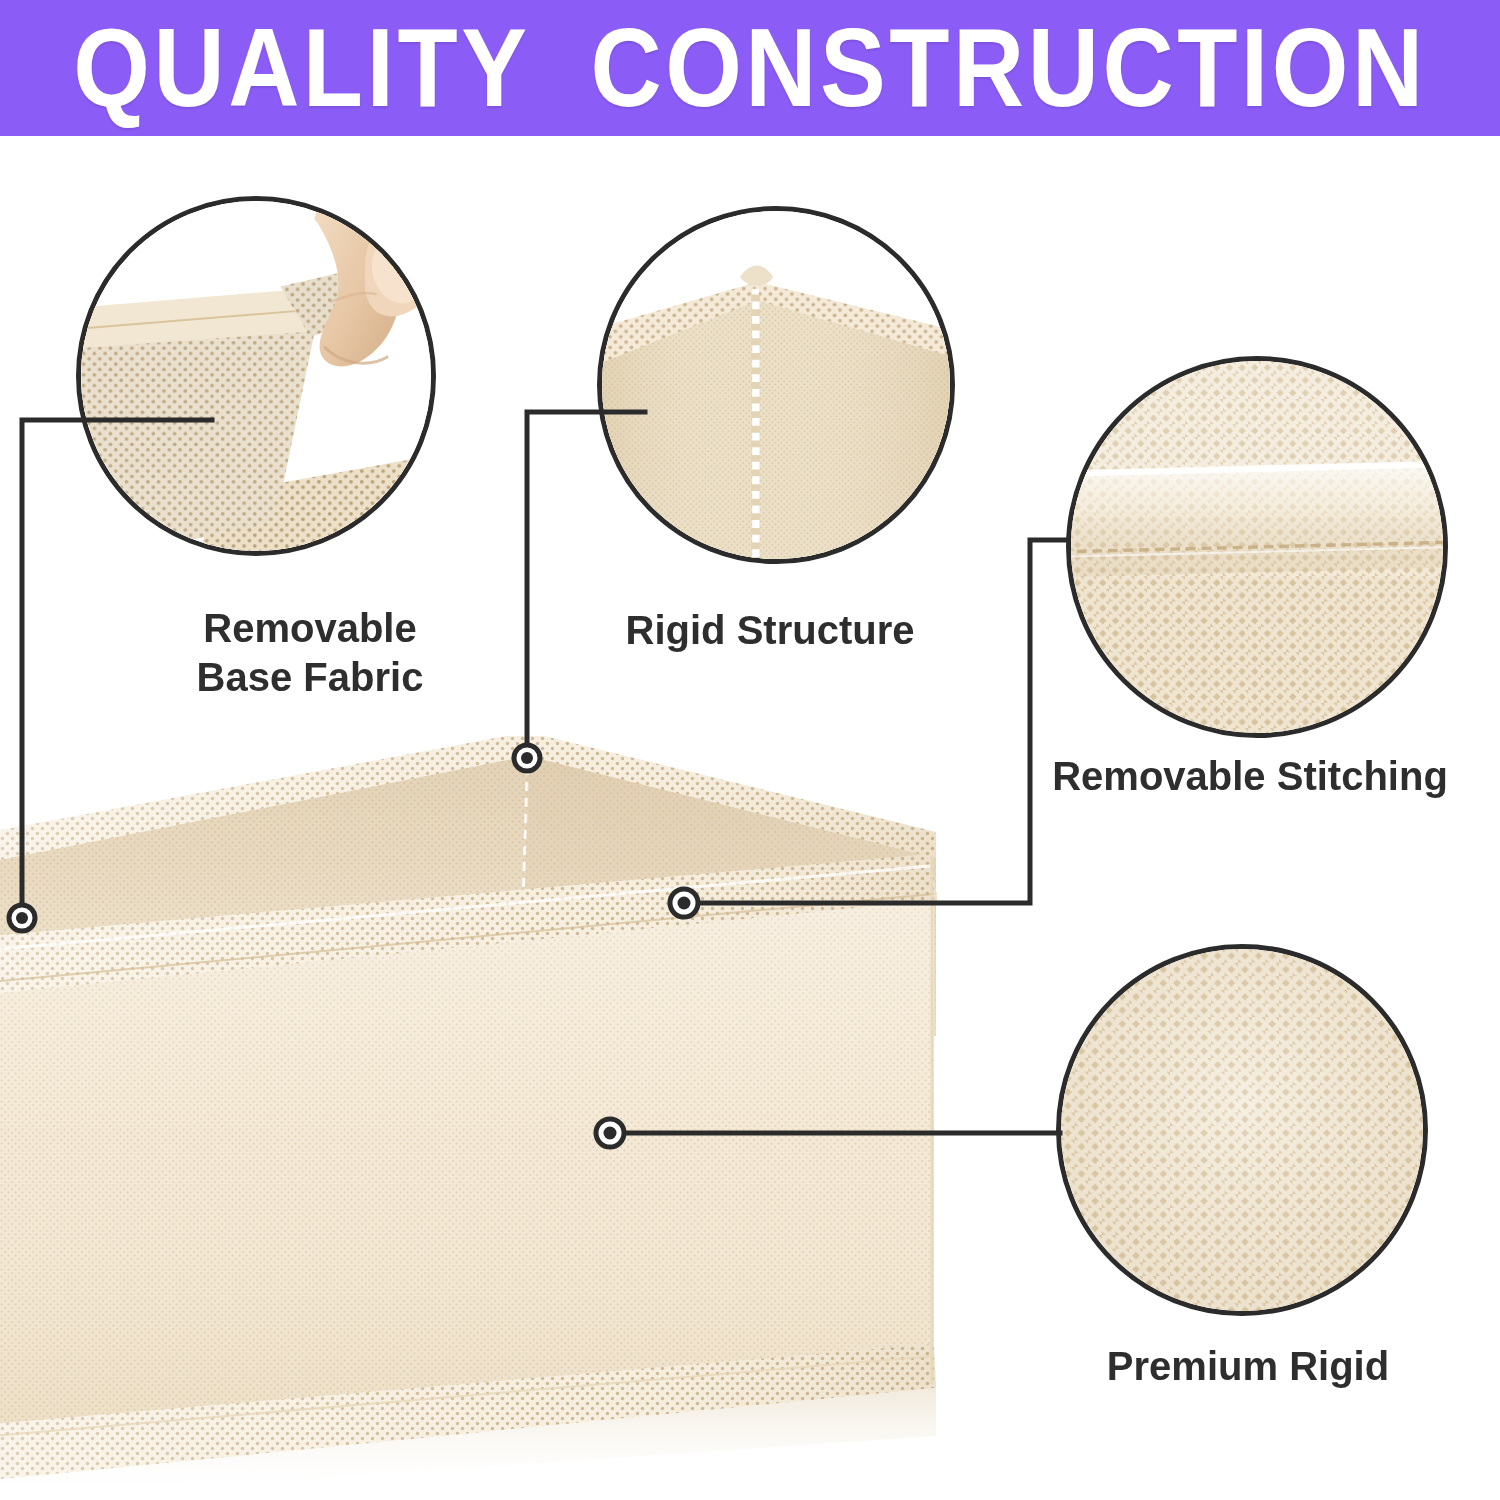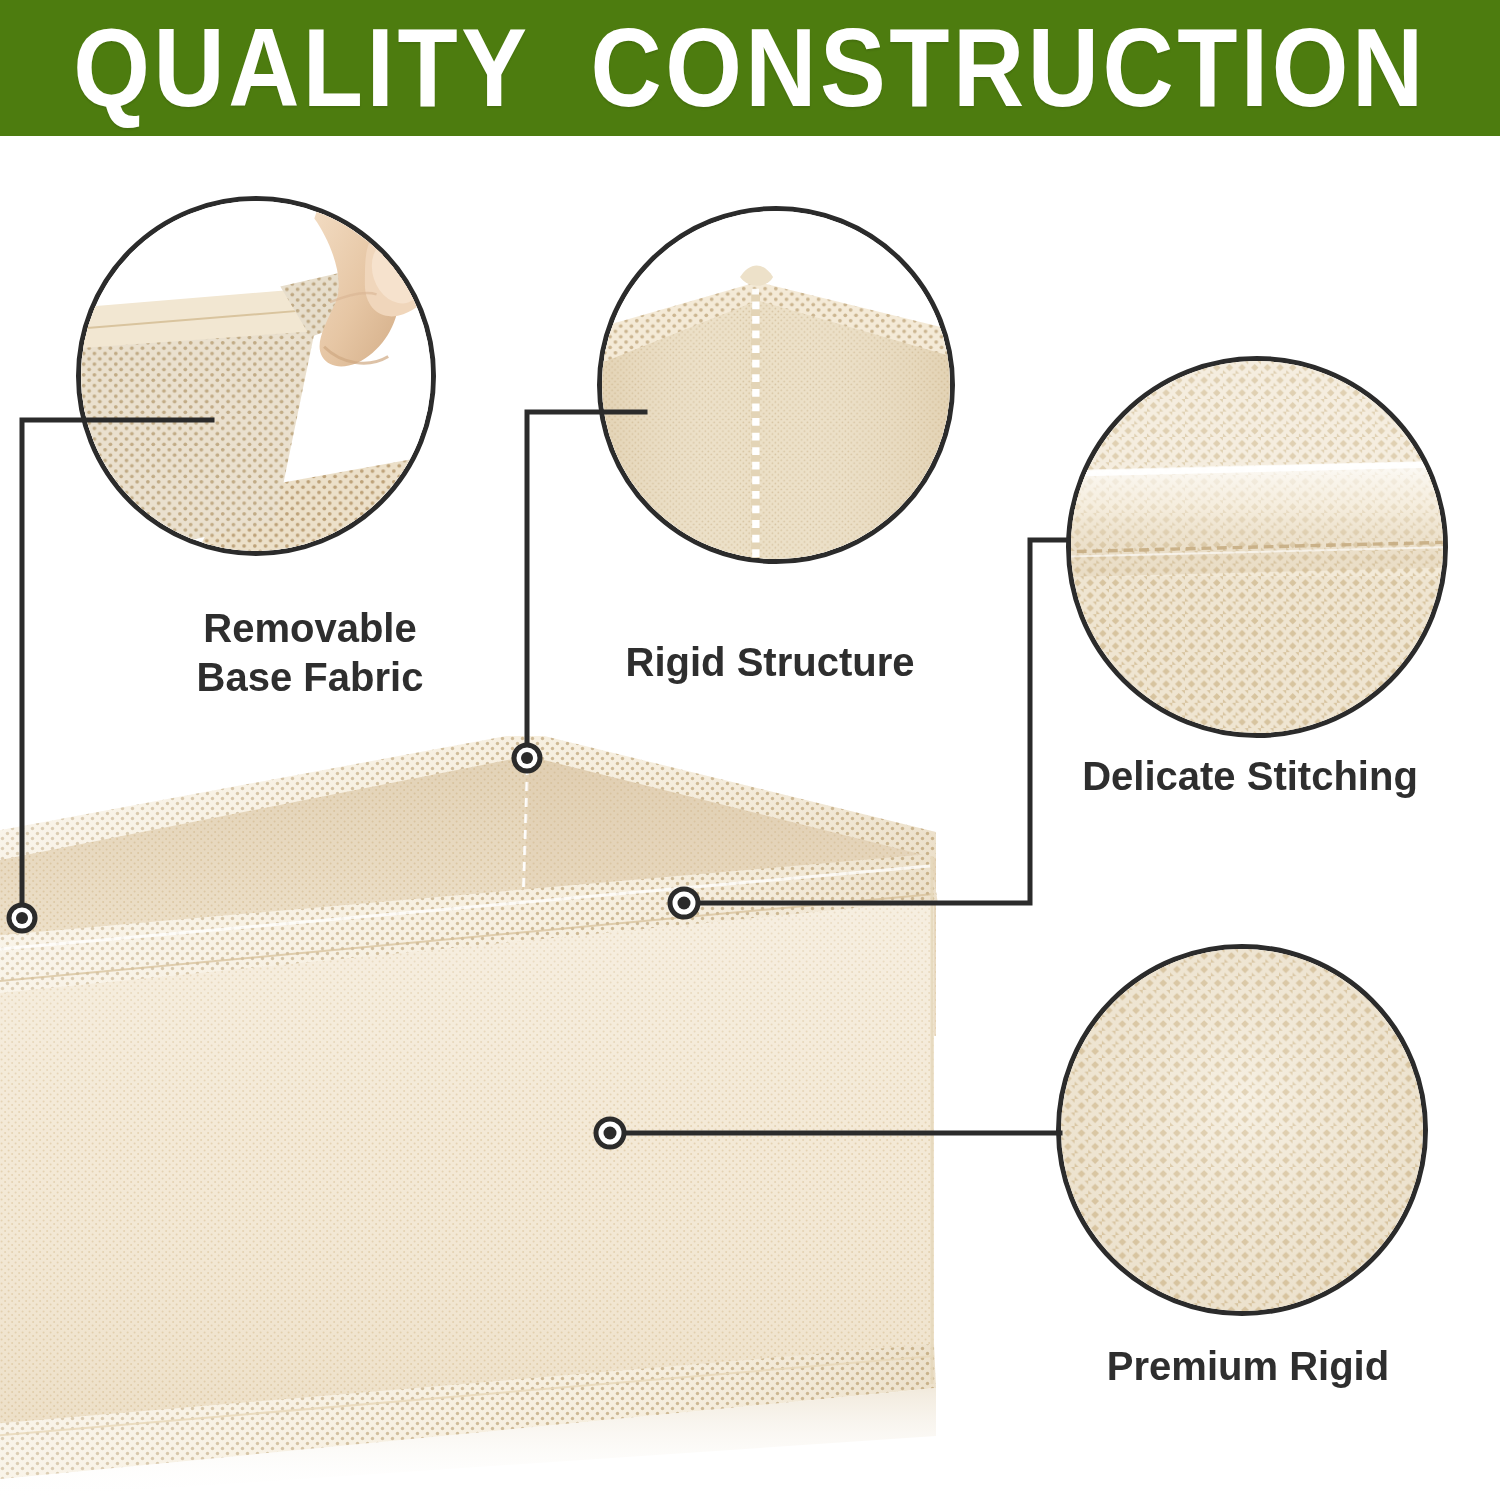--- a/index.html
+++ b/index.html
@@ -1,21 +1,21 @@
 <!DOCTYPE html>
 <html><head>
 <meta charset="utf-8">
 <style>
   html,body{margin:0;padding:0;background:#ffffff;}
   body{width:1500px;height:1500px;position:relative;overflow:hidden;
        font-family:"Liberation Sans",sans-serif;}
 
   
   #banner{position:absolute;left:0;top:0;width:1500px;height:136px;
-          background:#4d7c0f;display:flex;align-items:center;justify-content:center;}
+          background:#8b5cf6;display:flex;align-items:center;justify-content:center;}
   #banner-title{color:#ffffff;font-weight:bold;font-size:112px;line-height:1;
                 letter-spacing:4px;white-space:pre;
                 transform:scaleX(0.88);transform-origin:center;
                 text-shadow:0 2px 2px rgba(0,0,0,.10);}
 
   
   .callout{position:absolute;border-radius:50%;overflow:hidden;
            border:5px solid #2b2b2b;background:#fff;box-sizing:border-box;}
   .callout svg{display:block;width:100%;height:100%;}
 
@@ -276,17 +276,17 @@
     <g>
       <circle cx="610" cy="1133" r="14" fill="#ffffff" stroke="#2b2b2b" stroke-width="5"></circle>
       <circle cx="610" cy="1133" r="6.5" fill="#2b2b2b"></circle>
     </g>
   </g>
 </svg>
 
 <div class="clabel" style="left:120px;top:604px;width:380px;">Removable
 Base Fabric</div>
 
-<div class="clabel" style="left:570px;top:606px;width:400px;margin-top:32px;">Rigid Structure</div>
-
-<div class="clabel" style="left:1040px;top:752px;width:420px;">Delicate Stitching</div>
+<div class="clabel" style="left:570px;top:606px;width:400px;">Rigid Structure</div>
+
+<div class="clabel" style="left:1040px;top:752px;width:420px;">Removable Stitching</div>
 
 <div class="clabel" style="left:1048px;top:1342px;width:400px;">Premium Rigid</div>
 
 </body></html>

